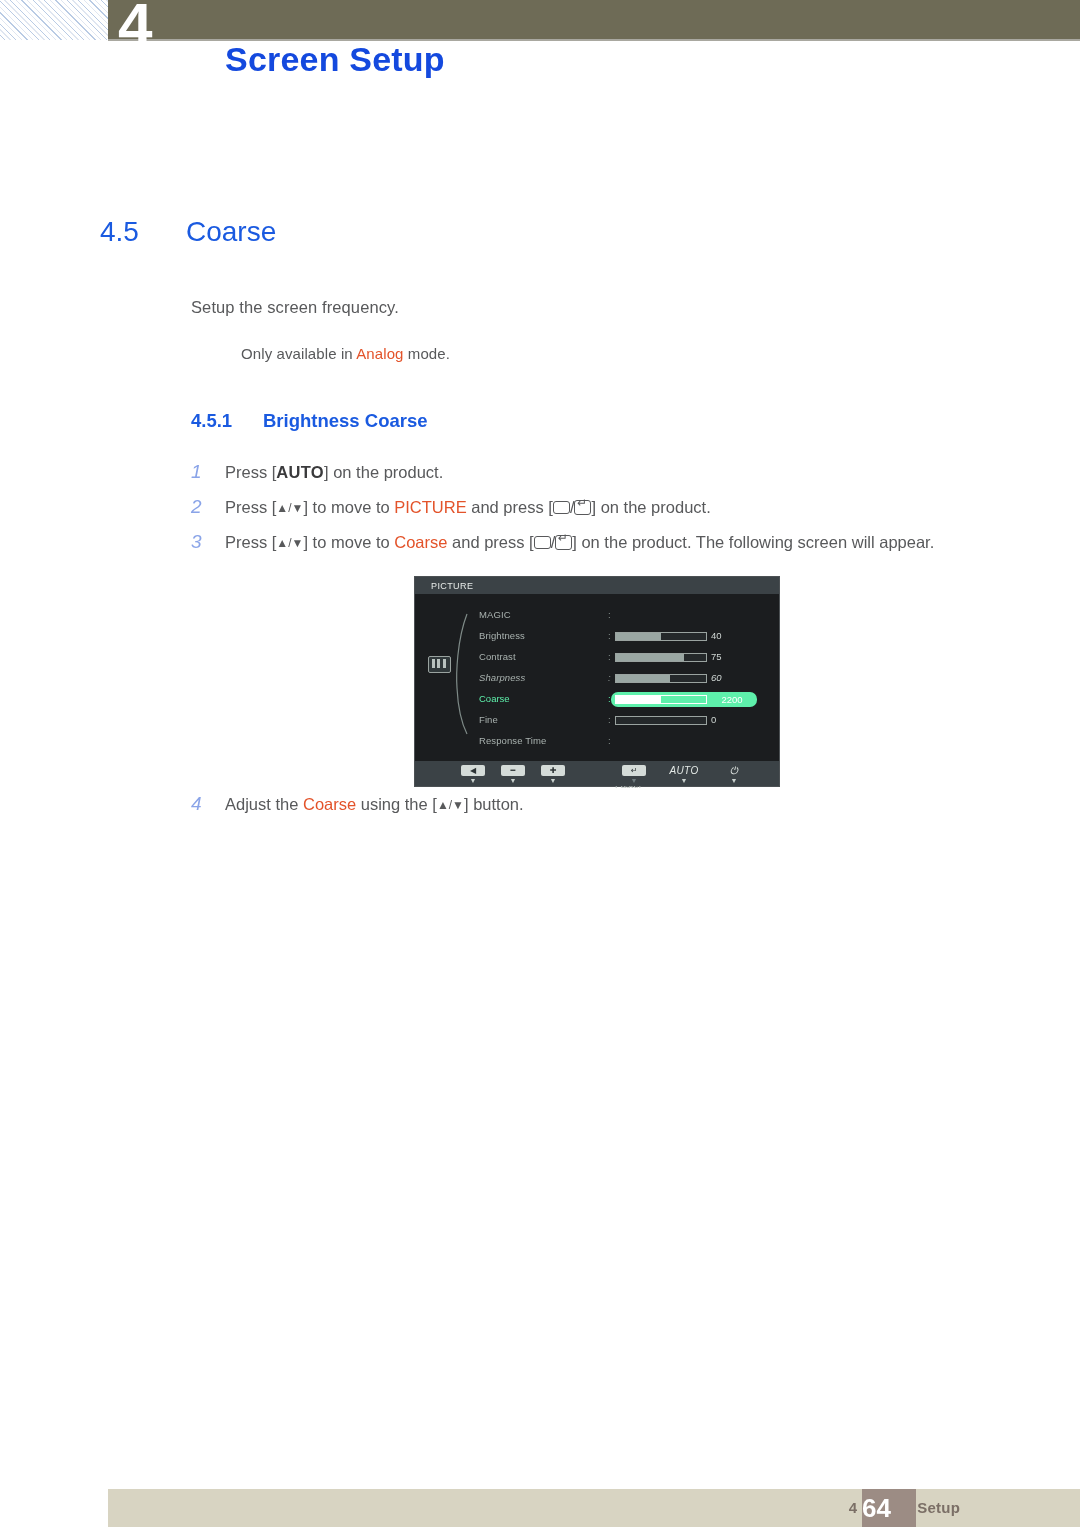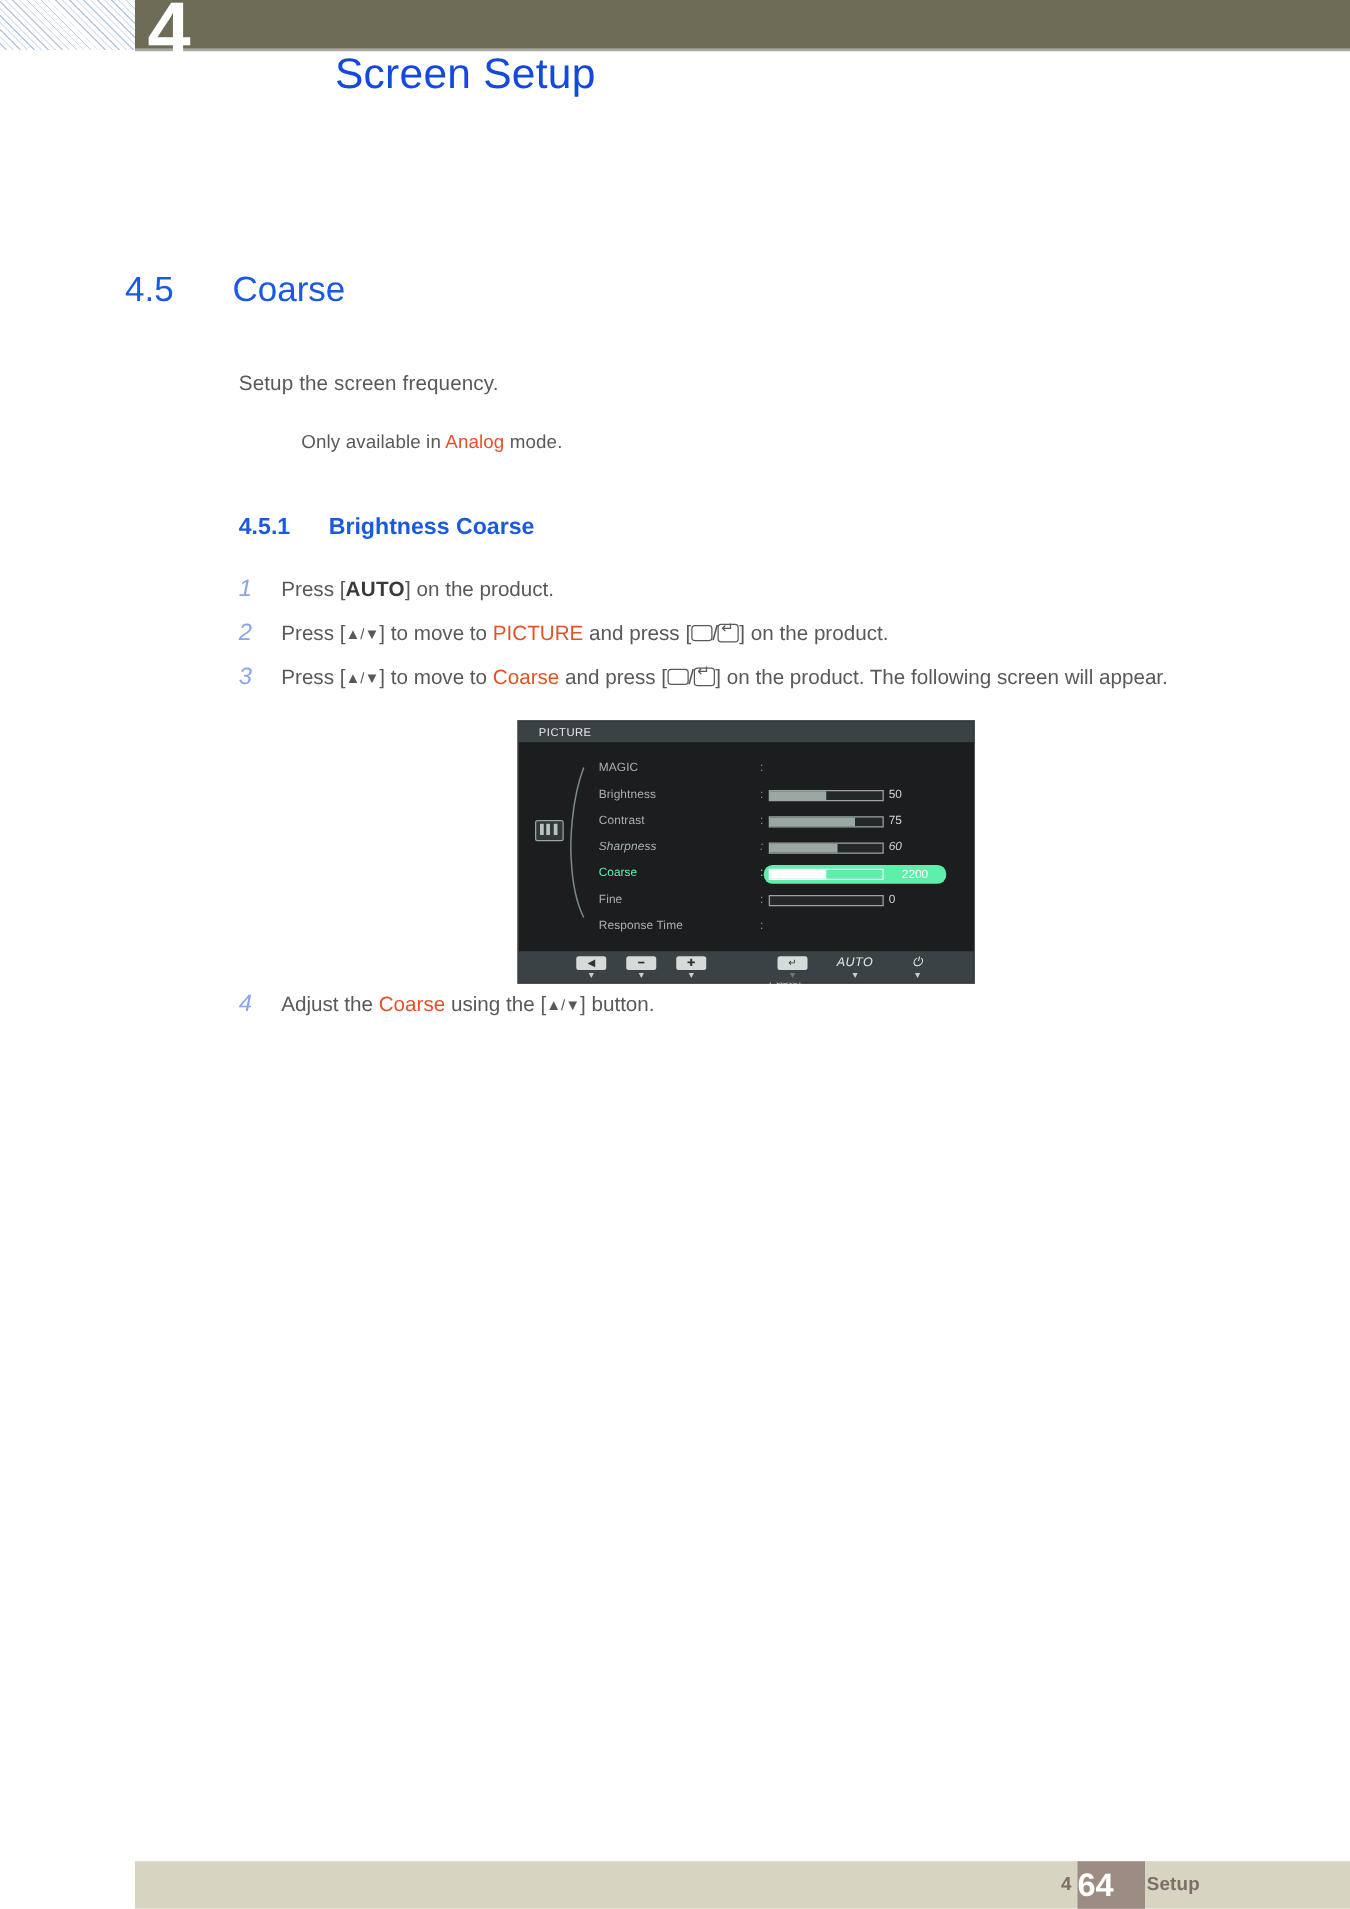--- a/index.html
+++ b/index.html
@@ -60,24 +60,23 @@
     color: #ffffff;
     line-height: 62px;
     letter-spacing: 0px;
     font-family: "Liberation Sans", sans-serif;
   }
   .header-title {
     position: absolute;
     top: 40px;
     left: 225px;
     font-size: 34px;
-    font-weight: normal;
+    font-weight: bold;
     color: #1449de;
     letter-spacing: 0.2px;
-    margin-left: 43px;
   }
 
   
   .sec-heading {
     position: absolute;
     top: 216px;
     left: 100px;
     font-size: 28px;
     color: #1a5ae0;
     font-weight: normal;
@@ -467,21 +466,21 @@
         <div class="osd-row" style="top: 14px;">
           <div class="lbl">MAGIC</div>
           <div class="colon">:</div>
         </div>
         <div class="osd-row" style="top: 35px;">
           <div class="lbl">Brightness</div>
           <div class="colon">:</div>
           <div class="bar">
             <div class="fill" style="width: 50%;"></div>
           </div>
-          <div class="val">50</div>
+          <div class="val">40</div>
         </div>
         <div class="osd-row" style="top: 56px;">
           <div class="lbl">Contrast</div>
           <div class="colon">:</div>
           <div class="bar">
             <div class="fill" style="width: 75%;"></div>
           </div>
           <div class="val">75</div>
         </div>
         <div class="osd-row" style="top: 77px; font-style: italic;">

